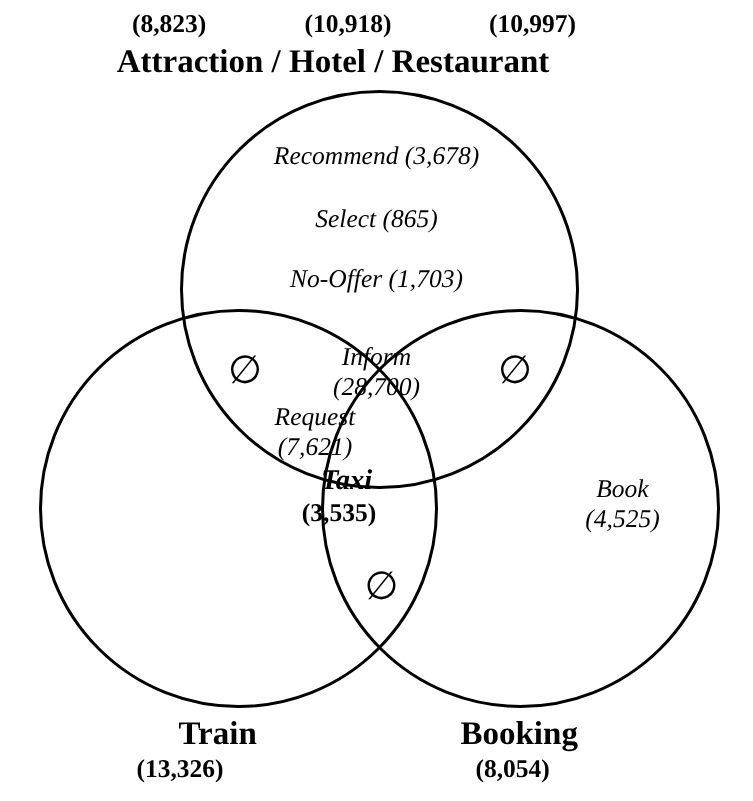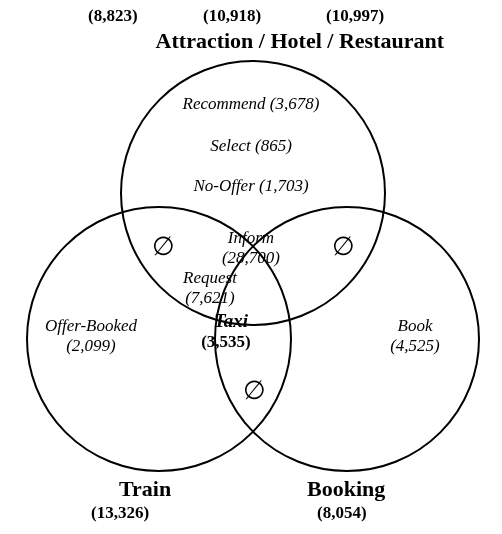--- a/index.html
+++ b/index.html
@@ -38,43 +38,41 @@
   .empty { font-family: serif; font-size: 26px; font-weight: normal; }
 </style>
 </head>
 <body>
 
 <div class="stage">
 
   <div class="lbl top-nums" style="left:88px; top:6px;">(8,823)</div>
   <div class="lbl top-nums" style="left:203px; top:6px;">(10,918)</div>
   <div class="lbl top-nums" style="left:326px; top:6px;">(10,997)</div>
-  <div class="lbl top-title" style="left:0; width:444px; top:28px;text-align:right;">Attraction / Hotel / Restaurant</div>
+  <div class="lbl top-title" style="left:0; width:444px; top:28px;">Attraction / Hotel / Restaurant</div>
 
   <div class="circle" style="left:120px; top:60px; width:262px; height:262px;"></div>
   <div class="circle" style="left:26px;  top:206px; width:262px; height:262px;"></div>
   <div class="circle" style="left:214px; top:206px; width:262px; height:262px;"></div>
 
   <div class="lbl italic" style="left:0; width:502px; top:94px;">Recommend (3,678)</div>
   <div class="lbl italic" style="left:0; width:502px; top:136px;">Select (865)</div>
   <div class="lbl italic" style="left:0; width:502px; top:176px;">No-Offer (1,703)</div>
 
   <div class="lbl empty" style="left:152px; top:232px;">∅</div>
   <div class="lbl empty" style="left:332px; top:232px;">∅</div>
   <div class="lbl empty" style="left:243px; top:376px;">∅</div>
 
   <div class="lbl italic" style="left:0; width:502px; top:228px;">Inform
 (28,700)</div>
   <div class="lbl italic" style="left:0; width:420px; top:268px;">Request
 (7,621)</div>
   <div class="lbl center-bold" style="left:0; width:462px; top:310px;">Taxi</div>
   <div class="lbl center-num" style="left:0; width:452px; top:332px;">(3,535)</div>
 
-  <div class="lbl italic" style="left:31px; top:316px; width:120px;">Offer-Booked
-(2,099)</div>
 
   <div class="lbl italic" style="left:370px; top:316px; width:90px;">Book
 (4,525)</div>
 
   <div class="lbl bottom-title" style="left:119px; top:476px;">Train</div>
   <div class="lbl bottom-nums" style="left:91px; top:503px;">(13,326)</div>
 
   <div class="lbl bottom-title" style="left:307px; top:476px;">Booking</div>
   <div class="lbl bottom-nums" style="left:317px; top:503px;">(8,054)</div>
 

